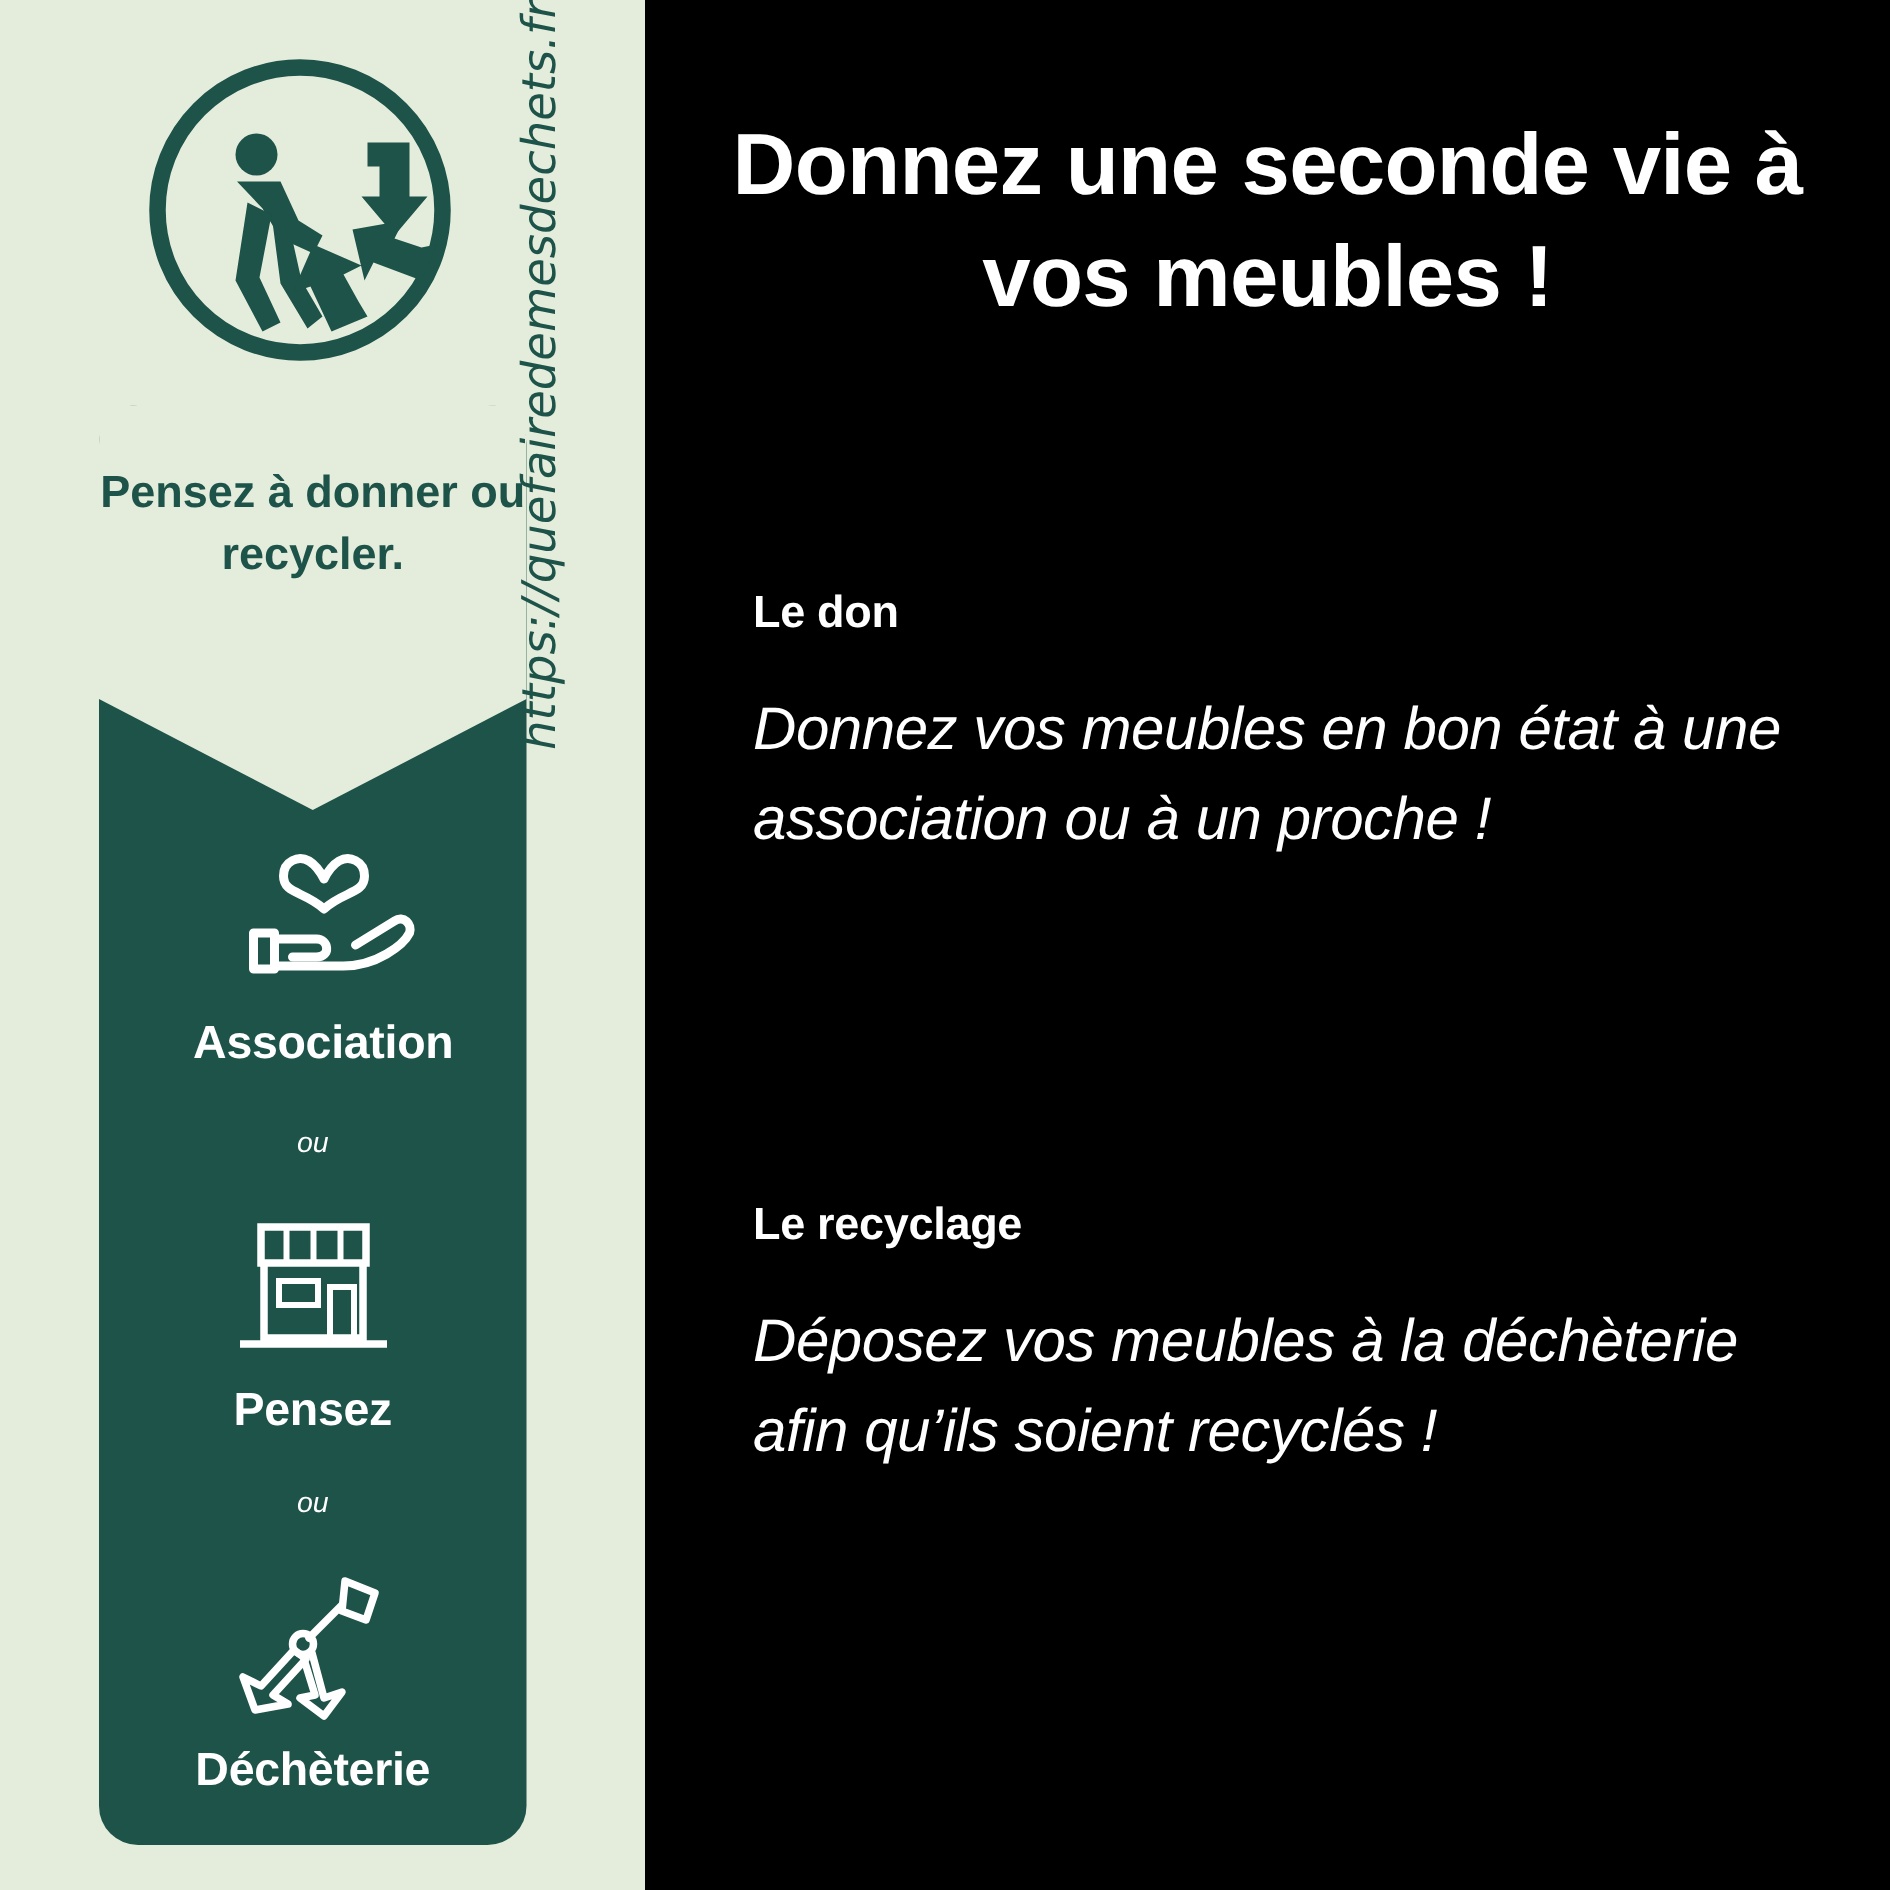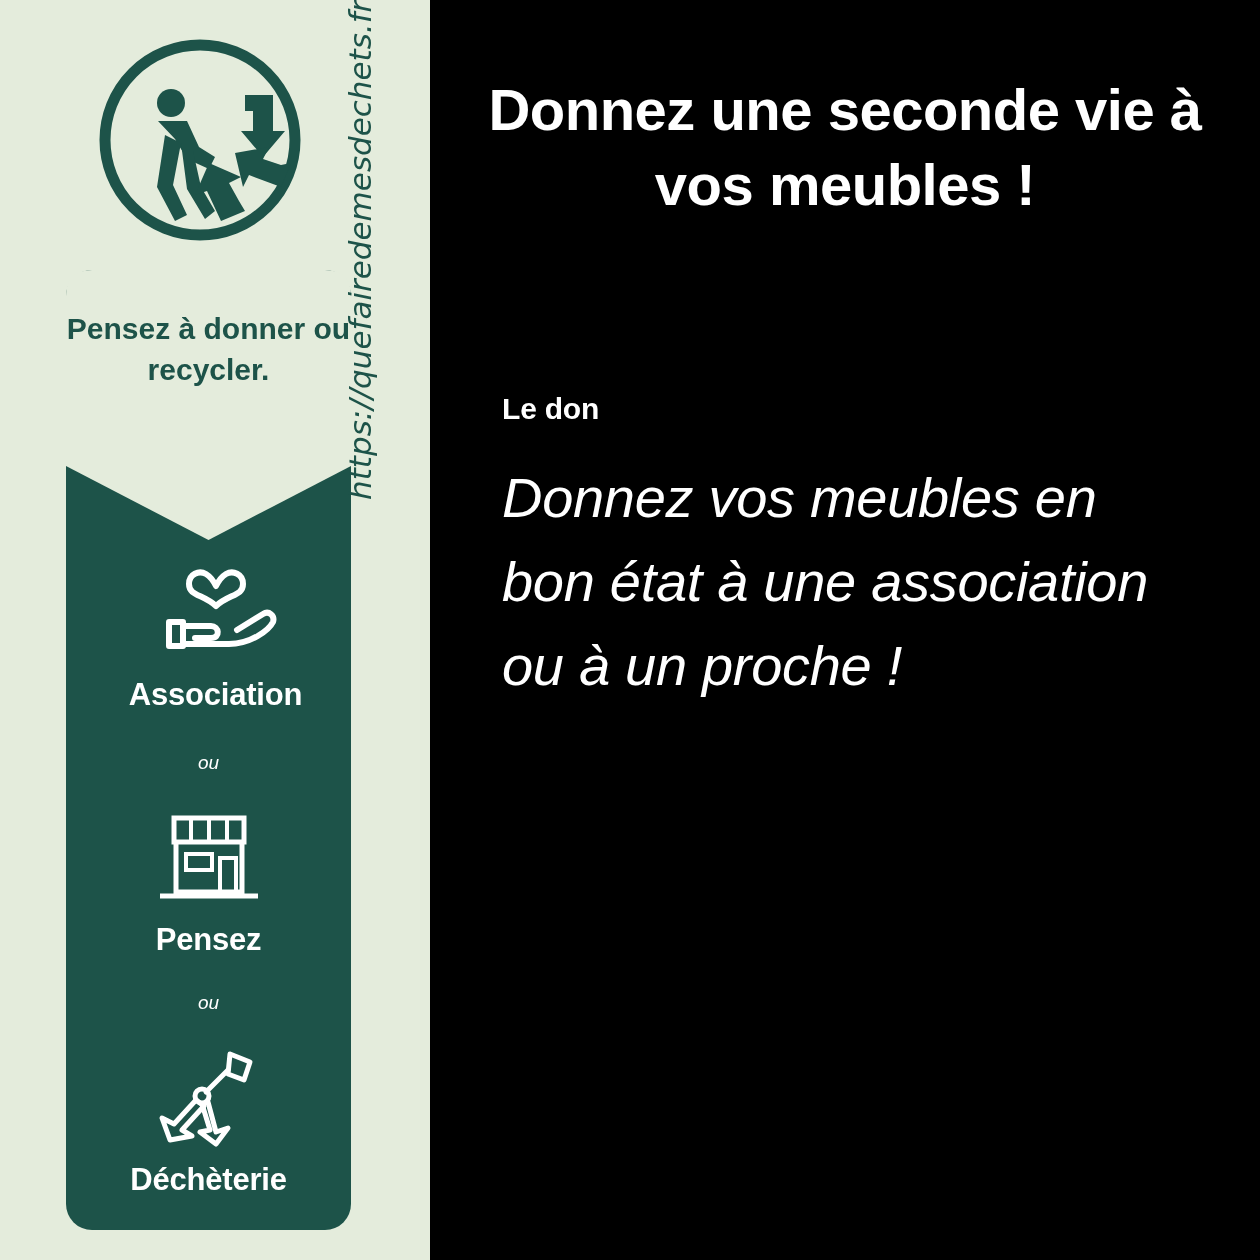--- a/index.html
+++ b/index.html
@@ -45,21 +45,21 @@
   }
   #section-don { top: 392px; }
   #section-recyclage { top: 800px; }
   .section-title {
     font-size: 30px;
     font-weight: bold;
     margin-bottom: 30px;
     letter-spacing: -0.2px;
   }
   .section-body {
-    font-size: 56px;
+    font-size: 40px;
     font-style: italic;
     line-height: 1.50;
     max-width: 700px;
     letter-spacing: -0.3px;
   }
   
   #left-panel {
     position: absolute;
     left: 0;
     top: 0;
@@ -241,15 +241,19 @@
   </div>
 
   <div id="right-panel">
     <div id="headline">Donnez une seconde vie à vos meubles !</div>
 
     <div class="section" id="section-don">
       <div class="section-title">Le don</div>
       <div class="section-body">Donnez vos meubles en bon état à une association ou à un proche !</div>
     </div>
 
+    <div class="section" id="section-recyclage">
+      <div class="section-title">Le recyclage</div>
+      <div class="section-body">Déposez vos meubles à la déchèterie afin qu’ils soient recyclés !</div>
+    </div>
   </div>
 
 </div>
 
 </body></html>

